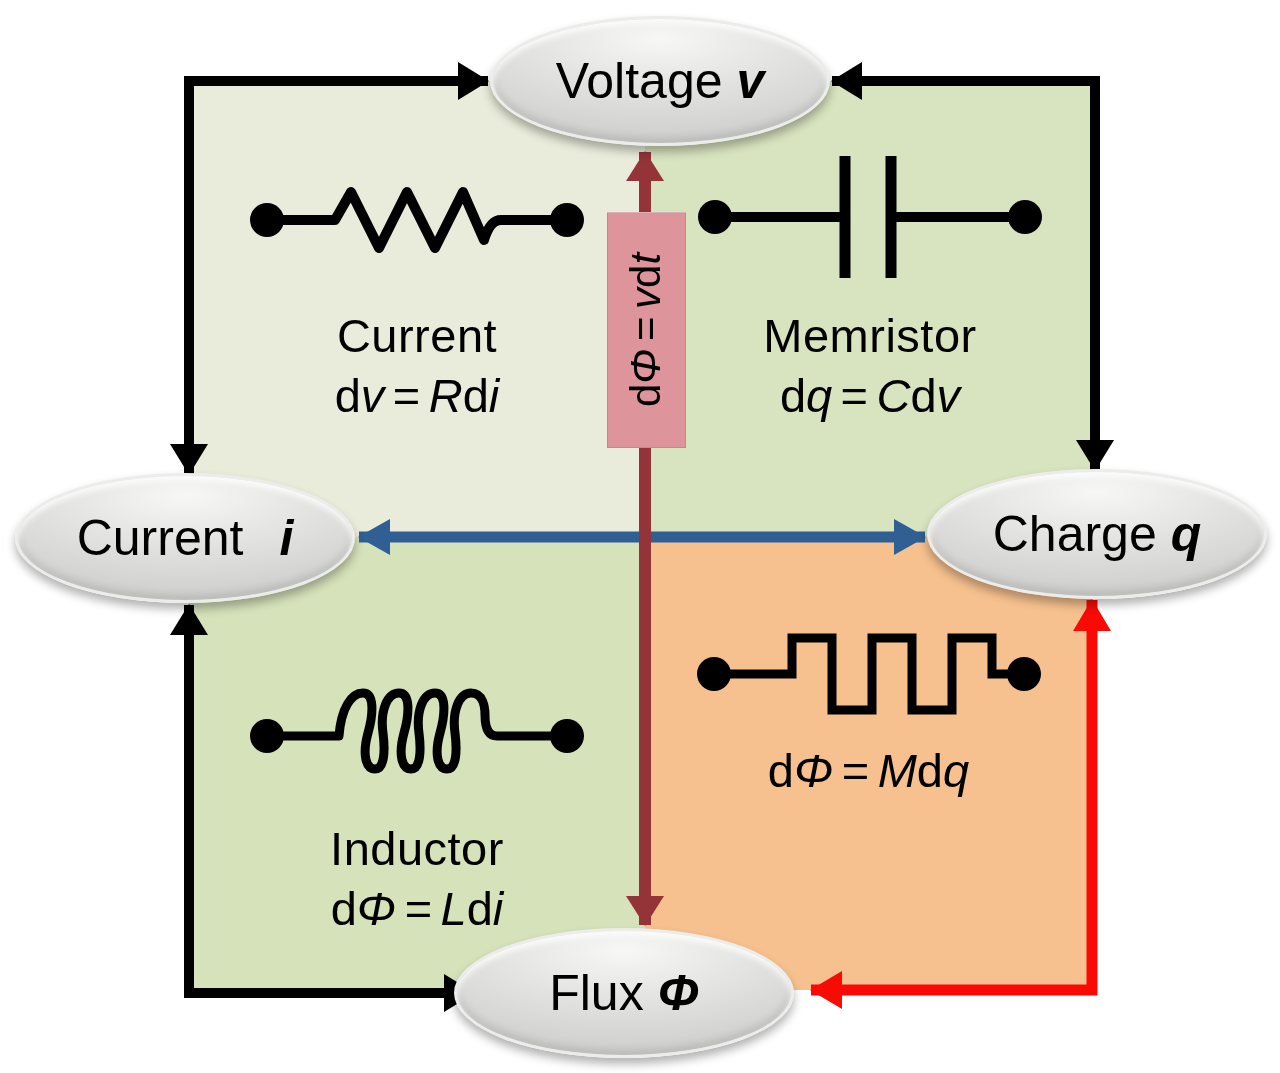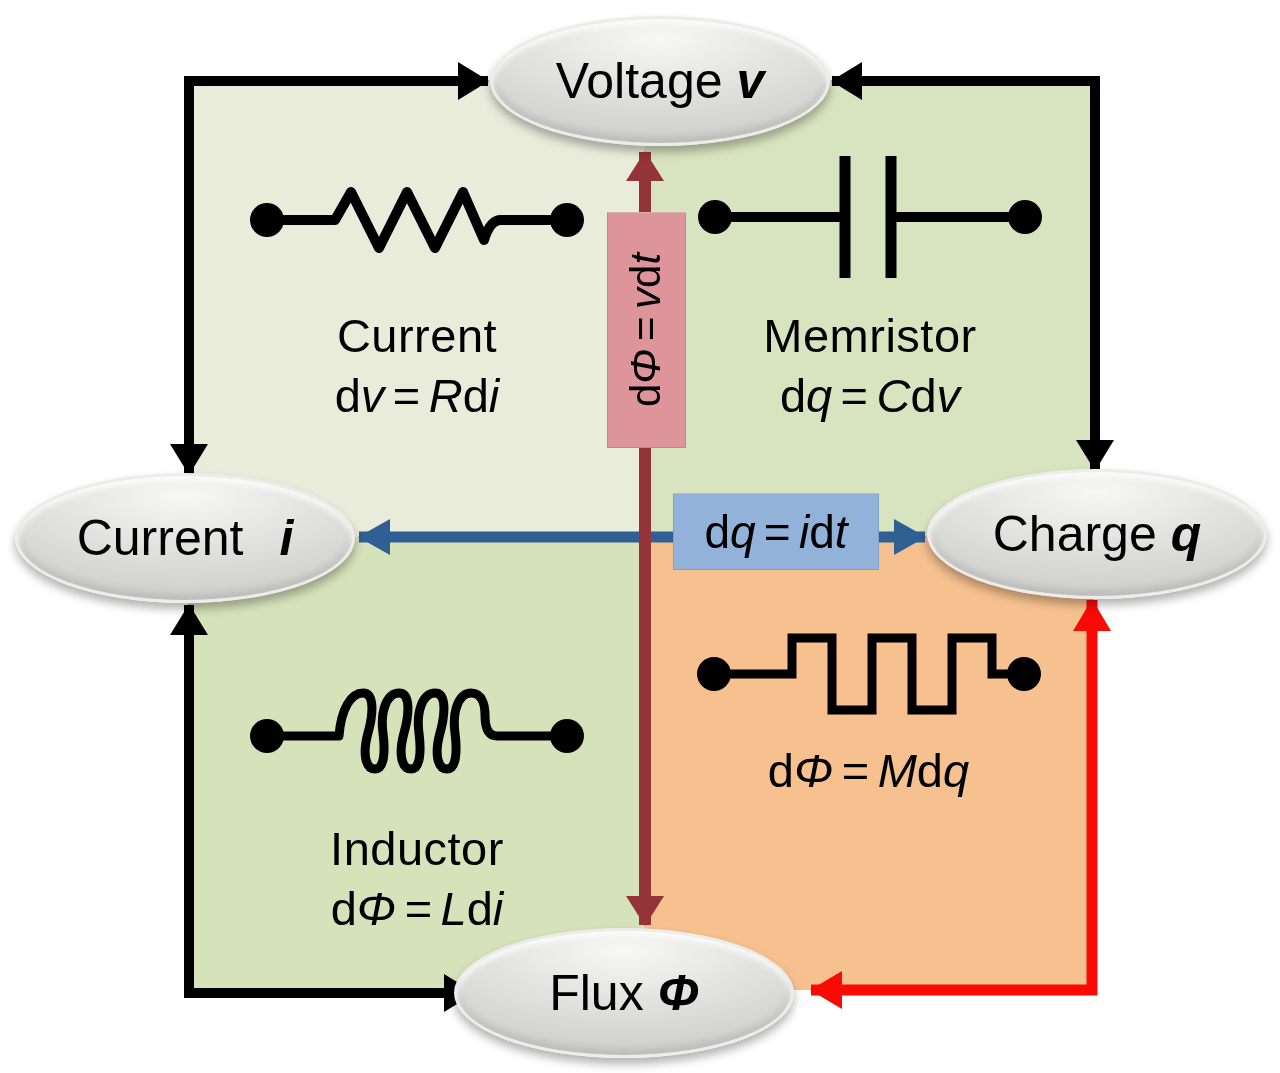--- a/index.html
+++ b/index.html
@@ -131,23 +131,20 @@
     <path class="st-darkred" d="M 645 152 L 645 925" marker-start="url(#mk-darkred)" marker-end="url(#mk-darkred)"></path>
     <path class="st-black" d="M 189 474 L 189 81 L 488 81" marker-start="url(#mk-black)" marker-end="url(#mk-black)"></path>
     <path class="st-black" d="M 832 81 L 1095 81 L 1095 470" marker-start="url(#mk-black)" marker-end="url(#mk-black)"></path>
     <path class="st-black" d="M 189 605 L 189 993 L 474 993" marker-start="url(#mk-black)" marker-end="url(#mk-black)"></path>
     <path class="st-red" d="M 1092 600 L 1092 990 L 811 990" marker-start="url(#mk-red)" marker-end="url(#mk-red)"></path>
   </svg>
 
   <div class="rel-box rel-vert">
     <span class="eq"><span>d</span><span class="it">Φ</span><span class="sg">=</span><span class="it">v</span><span>d</span><span class="it">t</span></span>
   </div>
-  <div class="rel-box rel-horz">
-    <span class="eq"><span>d</span><span class="it">q</span><span class="sg">=</span><span class="it">i</span><span>d</span><span class="it">t</span></span>
-  </div>
 
   <div class="node node-voltage">
     <span>Voltage</span>
       <span class="nsym">v</span>
   </div>
   <div class="node node-current">
     <span>Current</span>
       <span class="nsym">i</span>
   </div>
   <div class="node node-charge">

